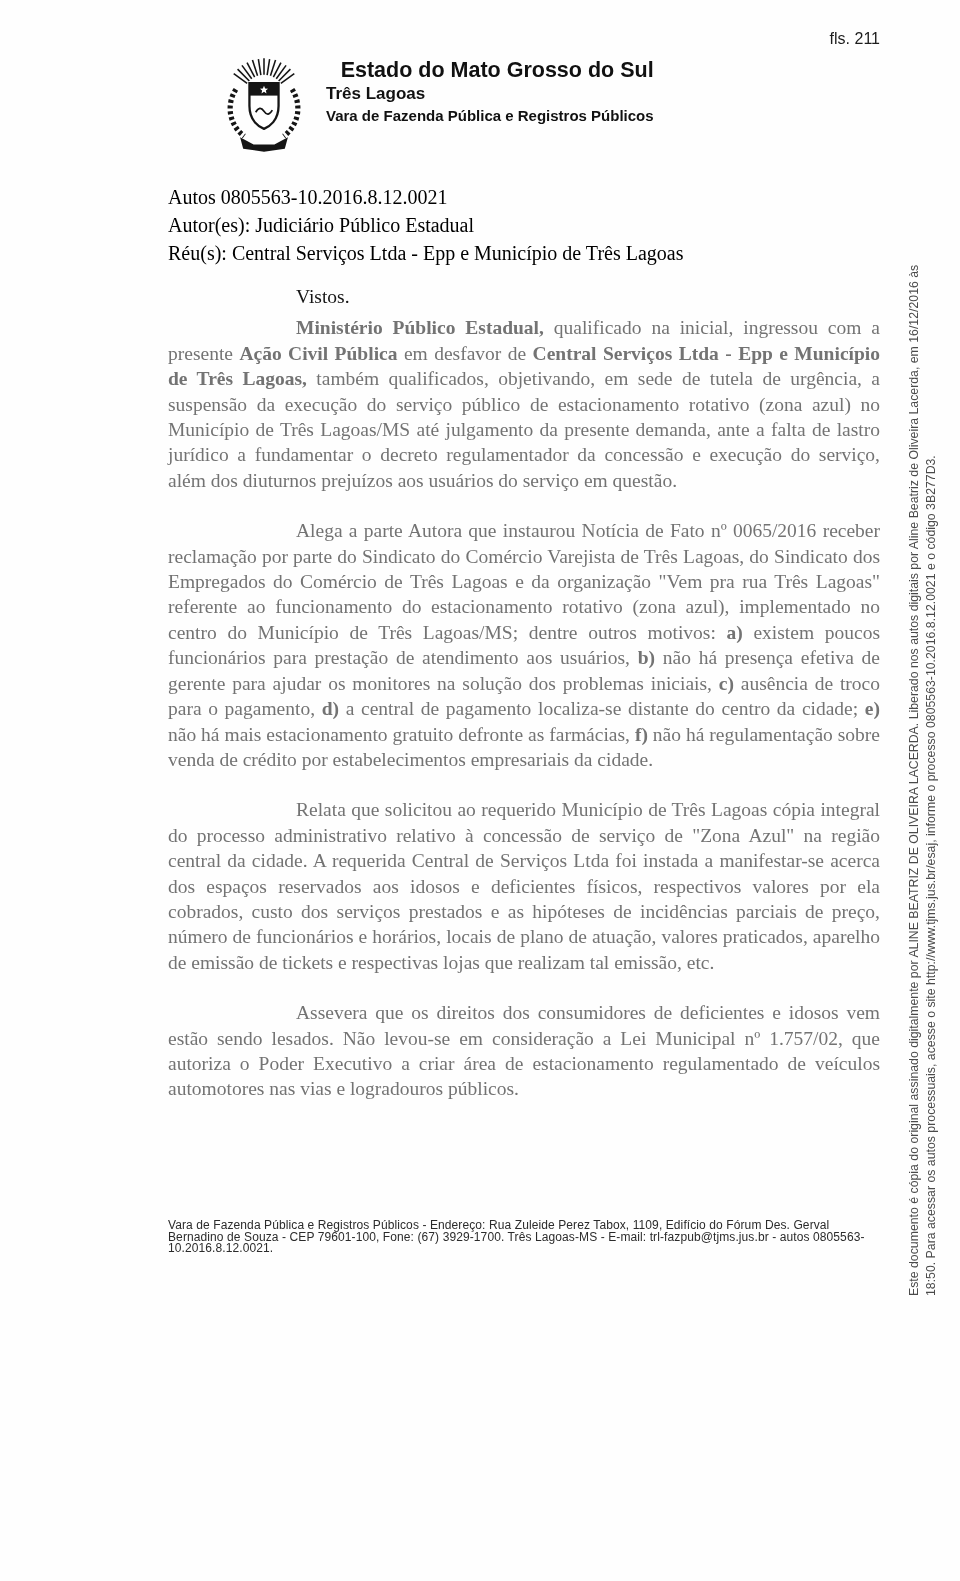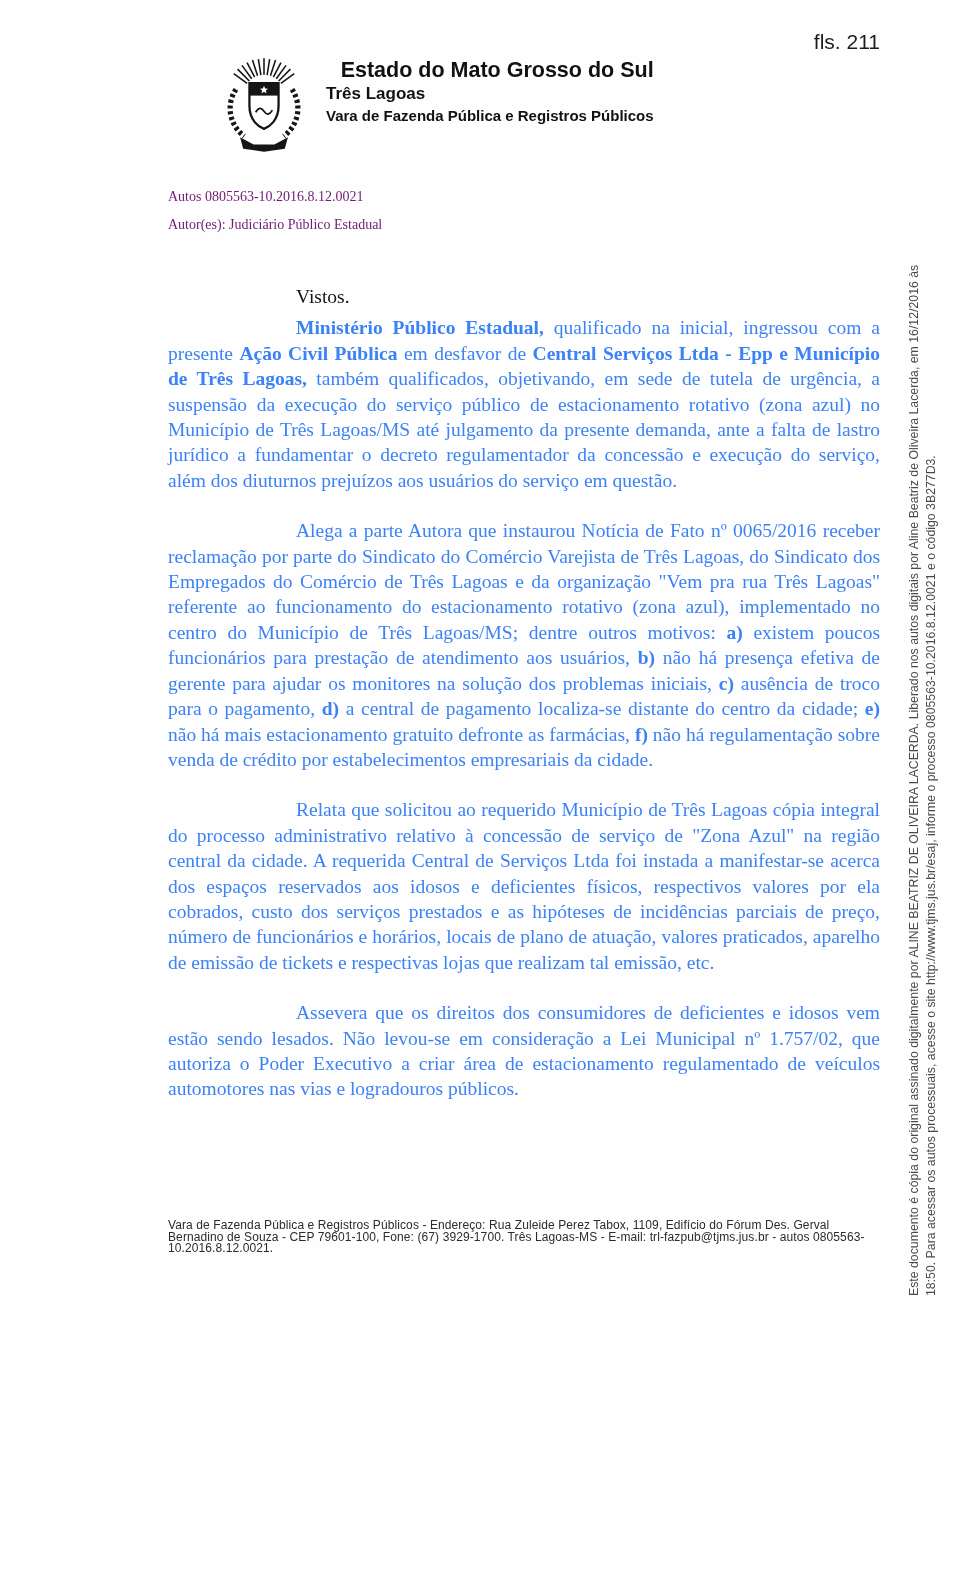--- a/index.html
+++ b/index.html
@@ -7,48 +7,48 @@
     width: 960px; height: 1581px;
     background: #fefefe;
     position: relative;
     overflow: hidden;
     font-family: "Liberation Serif", serif;
     color: #161616;
   }
   .fls {
     position: absolute; top: 30px; right: 80px;
     font-family: "Liberation Sans", sans-serif;
-    font-size: 21px; color: #1d1d1d;
+    font-size: 16px; color: #1d1d1d;
   }
   .letterhead {
     position: absolute; top: 52px; left: 212px;
     display: flex; align-items: flex-start; gap: 10px;
   }
   .coa { width: 104px; height: 108px; flex: 0 0 auto; }
   .org { padding-top: 6px; font-family: "Liberation Sans", sans-serif; color: #111; }
   .org-line1 { font-size: 21.5px; font-weight: bold; line-height: 25px; text-align: right; }
   .org-line2 { font-size: 20px; line-height: 26px; }
   .org-line3 { font-size: 17px; font-weight: bold; line-height: 22px; }
   .org-line4 { font-size: 15px; font-weight: bold; line-height: 22px; }
   .case-info {
     position: absolute; top: 183px; left: 168px;
-    font-size: 14px; line-height: 28px; color: #701a75;
+    font-size: 20px; line-height: 28px; color: #000000;
   }
   .doc-body {
     position: absolute; top: 284px; left: 168px; width: 712px;
   }
   .vistos {
     margin: 0 0 6px 128px;
     font-size: 19.5px; line-height: 25.4px;
   }
   .para {
     margin: 0 0 25px 0;
     font-size: 19.5px; line-height: 25.4px;
     text-align: justify; text-indent: 128px;
-    color: #3b82f6;
+    color: #737373;
   }
   .para b { font-weight: bold; }
   .doc-footer {
     position: absolute; top: 1220px; left: 168px; width: 710px;
     font-family: "Liberation Sans", sans-serif;
     font-size: 12px; line-height: 11.5px; letter-spacing: 0.1px;
     color: #2b2b2b;
   }
   .side-stamp {
     position: absolute; left: 906px; top: 1296px; width: 1262px;
@@ -94,20 +94,21 @@
   <div class="org">
     <div class="org-line1">Estado do Mato Grosso do Sul</div>
     <div class="org-line3">Três Lagoas</div>
     <div class="org-line4">Vara de Fazenda Pública e Registros Públicos</div>
   </div>
 </header>
 
 <section class="case-info">
   <div>Autos 0805563-10.2016.8.12.0021</div>
   <div>Autor(es): Judiciário Público Estadual</div>
+  <div>Réu(s): Central Serviços Ltda - Epp e Município de Três Lagoas</div>
 </section>
 
 <main class="doc-body">
   <p class="vistos">Vistos.</p>
   <p class="para"><b>Ministério Público Estadual,</b><span> qualificado na inicial, ingressou com a presente </span><b>Ação Civil Pública</b><span> em desfavor de </span><b>Central Serviços Ltda - Epp e Município de Três Lagoas,</b><span> também qualificados, objetivando, em sede de tutela de urgência, a suspensão da execução do serviço público de estacionamento rotativo (zona azul) no Município de Três Lagoas/MS até julgamento da presente demanda, ante a falta de lastro jurídico a fundamentar o decreto regulamentador da concessão e execução do serviço, além dos diuturnos prejuízos aos usuários do serviço em questão.</span></p>
   <p class="para"><span>Alega a parte Autora que instaurou Notícia de Fato nº 0065/2016 receber reclamação por parte do Sindicato do Comércio Varejista de Três Lagoas, do Sindicato dos Empregados do Comércio de Três Lagoas e da organização "Vem pra rua Três Lagoas" referente ao funcionamento do estacionamento rotativo (zona azul), implementado no centro do Município de Três Lagoas/MS; dentre outros motivos: </span><b>a)</b><span> existem poucos funcionários para prestação de atendimento aos usuários, </span><b>b)</b><span> não há presença efetiva de gerente para ajudar os monitores na solução dos problemas iniciais, </span><b>c)</b><span> ausência de troco para o pagamento, </span><b>d)</b><span> a central de pagamento localiza-se distante do centro da cidade; </span><b>e)</b><span> não há mais estacionamento gratuito defronte as farmácias, </span><b>f)</b><span> não há regulamentação sobre venda de crédito por estabelecimentos empresariais da cidade.</span></p>
   <p class="para"><span>Relata que solicitou ao requerido Município de Três Lagoas cópia integral do processo administrativo relativo à concessão de serviço de "Zona Azul" na região central da cidade. A requerida Central de Serviços Ltda foi instada a manifestar-se acerca dos espaços reservados aos idosos e deficientes físicos, respectivos valores por ela cobrados, custo dos serviços prestados e as hipóteses de incidências parciais de preço, número de funcionários e horários, locais de plano de atuação, valores praticados, aparelho de emissão de tickets e respectivas lojas que realizam tal emissão, etc.</span></p>
   <p class="para"><span>Assevera que os direitos dos consumidores de deficientes e idosos vem estão sendo lesados. Não levou-se em consideração a Lei Municipal nº 1.757/02, que autoriza o Poder Executivo a criar área de estacionamento regulamentado de veículos automotores nas vias e logradouros públicos.</span></p>
 </main>
 

